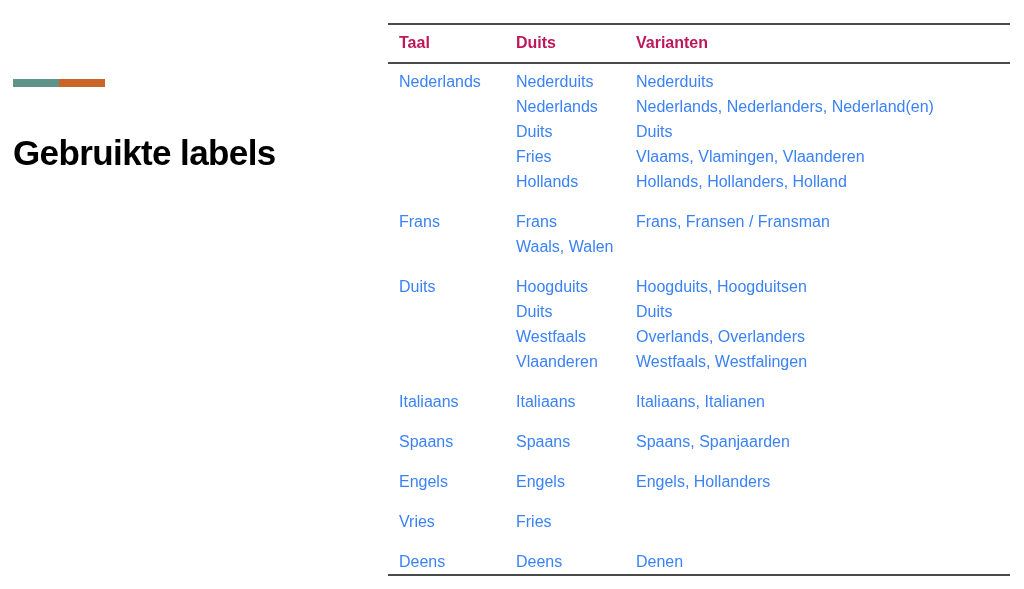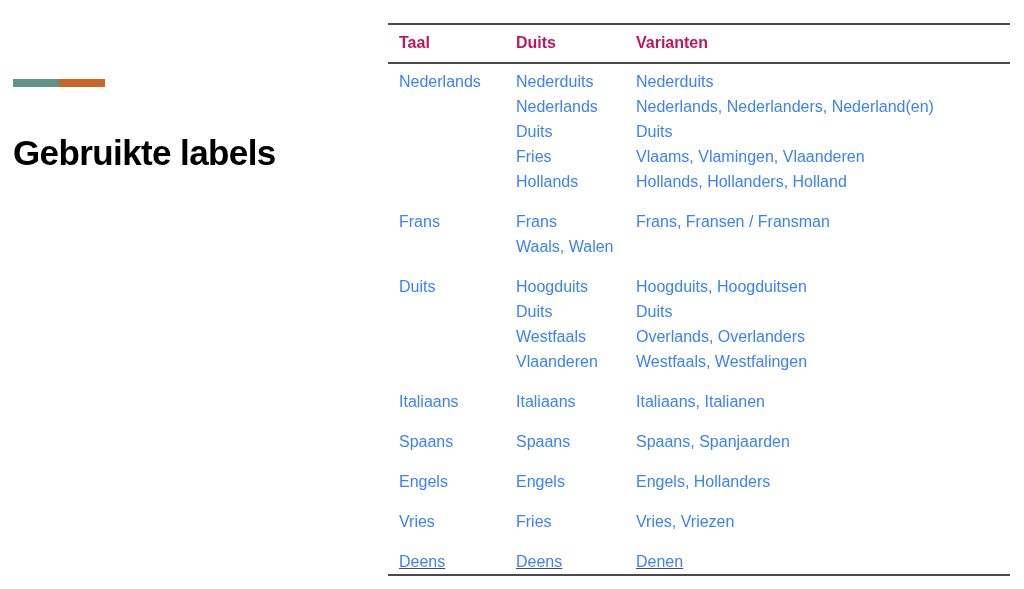--- a/index.html
+++ b/index.html
@@ -62,21 +62,20 @@
     padding-top: 5px;
     border-bottom: 2px solid #4a4a4a;
     min-height: 505px;
     box-sizing: border-box;
   }
   .group {
     margin-bottom: 15px;
   }
   .group:last-child {
     margin-bottom: 0;
-    text-decoration: underline;
   }
   .row {
     display: grid;
     grid-template-columns: 117px 120px 1fr;
     padding-left: 11px;
     line-height: 25px;
     color: #3b82f6;
   }
   .cell {
     white-space: nowrap;
@@ -178,21 +177,20 @@
         <div class="row">
           <div class="cell">Engels</div>
           <div class="cell">Engels</div>
           <div class="cell">Engels, Hollanders</div>
         </div>
       </div>
       <div class="group">
         <div class="row">
           <div class="cell">Vries</div>
           <div class="cell">Fries</div>
-          <div class="cell">Vries, Vriezen</div>
         </div>
       </div>
       <div class="group">
         <div class="row">
           <div class="cell">Deens</div>
           <div class="cell">Deens</div>
           <div class="cell">Denen</div>
         </div>
       </div>
     </div>

